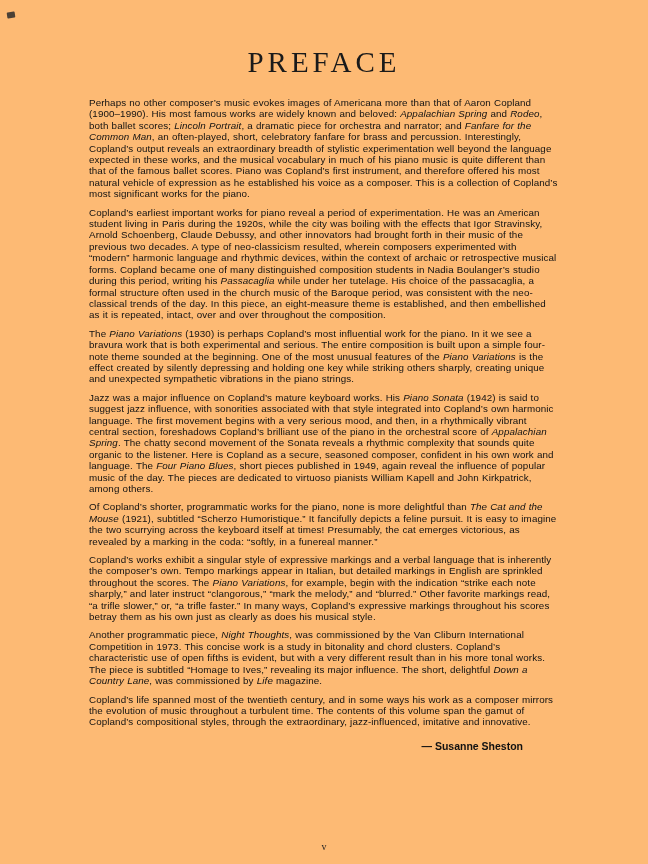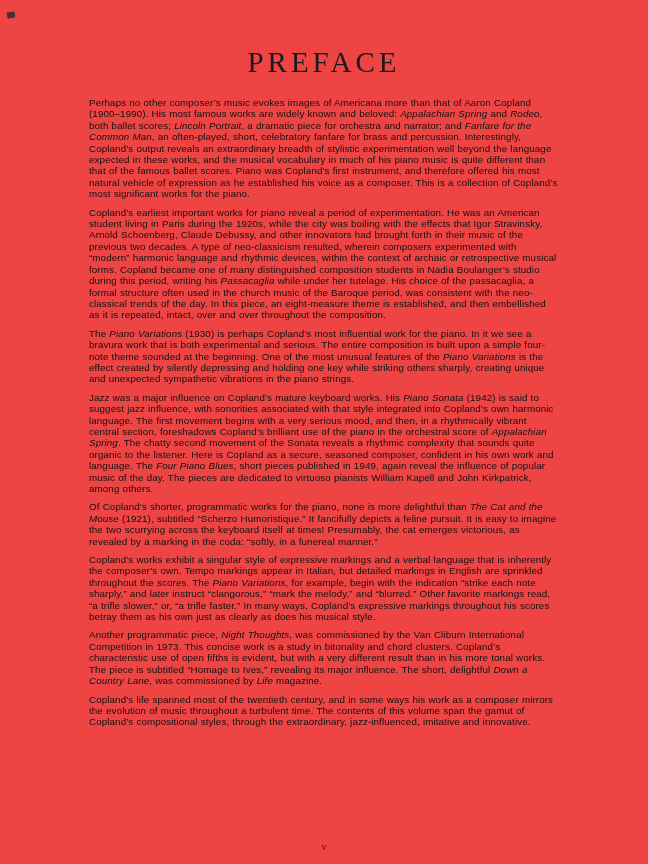--- a/index.html
+++ b/index.html
@@ -4,21 +4,21 @@
 <style>
   html, body {
     margin: 0;
     padding: 0;
     background: #ffffff;
   }
   .page {
     position: relative;
     width: 648px;
     height: 864px;
-    background: #ef4444;
+    background: #fdba74;
     overflow: hidden;
     font-family: "Liberation Sans", sans-serif;
     color: #111111;
   }
   .scan-mark {
     position: absolute;
     top: 12px;
     left: 7px;
     width: 8px;
     height: 6px;
@@ -81,14 +81,15 @@
   <div class="body-block">
       <p><span>Perhaps no other composer’s music evokes images of Americana more than that of Aaron Copland (1900–1990). His most famous works are widely known and beloved: </span><i>Appalachian Spring</i><span> and </span><i>Rodeo</i><span>, both ballet scores; </span><i>Lincoln Portrait</i><span>, a dramatic piece for orchestra and narrator; and </span><i>Fanfare for the Common Man</i><span>, an often-played, short, celebratory fanfare for brass and percussion. Interestingly, Copland’s output reveals an extraordinary breadth of stylistic experimentation well beyond the language expected in these works, and the musical vocabulary in much of his piano music is quite different than that of the famous ballet scores. Piano was Copland’s first instrument, and therefore offered his most natural vehicle of expression as he established his voice as a composer. This is a collection of Copland’s most significant works for the piano.</span></p>
       <p><span>Copland’s earliest important works for piano reveal a period of experimentation. He was an American student living in Paris during the 1920s, while the city was boiling with the effects that Igor Stravinsky, Arnold Schoenberg, Claude Debussy, and other innovators had brought forth in their music of the previous two decades. A type of neo-classicism resulted, wherein composers experimented with “modern” harmonic language and rhythmic devices, within the context of archaic or retrospective musical forms. Copland became one of many distinguished composition students in Nadia Boulanger’s studio during this period, writing his </span><i>Passacaglia</i><span> while under her tutelage. His choice of the passacaglia, a formal structure often used in the church music of the Baroque period, was consistent with the neo-classical trends of the day. In this piece, an eight-measure theme is established, and then embellished as it is repeated, intact, over and over throughout the composition.</span></p>
       <p><span>The </span><i>Piano Variations</i><span> (1930) is perhaps Copland’s most influential work for the piano. In it we see a bravura work that is both experimental and serious. The entire composition is built upon a simple four-note theme sounded at the beginning. One of the most unusual features of the </span><i>Piano Variations</i><span> is the effect created by silently depressing and holding one key while striking others sharply, creating unique and unexpected sympathetic vibrations in the piano strings.</span></p>
       <p><span>Jazz was a major influence on Copland’s mature keyboard works. His </span><i>Piano Sonata</i><span> (1942) is said to suggest jazz influence, with sonorities associated with that style integrated into Copland’s own harmonic language. The first movement begins with a very serious mood, and then, in a rhythmically vibrant central section, foreshadows Copland’s brilliant use of the piano in the orchestral score of </span><i>Appalachian Spring</i><span>. The chatty second movement of the Sonata reveals a rhythmic complexity that sounds quite organic to the listener. Here is Copland as a secure, seasoned composer, confident in his own work and language. The </span><i>Four Piano Blues</i><span>, short pieces published in 1949, again reveal the influence of popular music of the day. The pieces are dedicated to virtuoso pianists William Kapell and John Kirkpatrick, among others.</span></p>
       <p><span>Of Copland’s shorter, programmatic works for the piano, none is more delightful than </span><i>The Cat and the Mouse</i><span> (1921), subtitled “Scherzo Humoristique.” It fancifully depicts a feline pursuit. It is easy to imagine the two scurrying across the keyboard itself at times! Presumably, the cat emerges victorious, as revealed by a marking in the coda: “softly, in a funereal manner.”</span></p>
       <p><span>Copland’s works exhibit a singular style of expressive markings and a verbal language that is inherently the composer’s own. Tempo markings appear in Italian, but detailed markings in English are sprinkled throughout the scores. The </span><i>Piano Variations</i><span>, for example, begin with the indication “strike each note sharply,” and later instruct “clangorous,” “mark the melody,” and “blurred.” Other favorite markings read, “a trifle slower,” or, “a trifle faster.” In many ways, Copland’s expressive markings throughout his scores betray them as his own just as clearly as does his musical style.</span></p>
       <p><span>Another programmatic piece, </span><i>Night Thoughts</i><span>, was commissioned by the Van Cliburn International Competition in 1973. This concise work is a study in bitonality and chord clusters. Copland’s characteristic use of open fifths is evident, but with a very different result than in his more tonal works. The piece is subtitled “Homage to Ives,” revealing its major influence. The short, delightful </span><i>Down a Country Lane</i><span>, was commissioned by </span><i>Life</i><span> magazine.</span></p>
       <p><span>Copland’s life spanned most of the twentieth century, and in some ways his work as a composer mirrors the evolution of music throughout a turbulent time. The contents of this volume span the gamut of Copland’s compositional styles, through the extraordinary, jazz-influenced, imitative and innovative.</span></p>
     </div>
+  <div class="signature">— Susanne Sheston</div>
   <div class="page-number">v</div>
 </div>
 
 </body></html>

